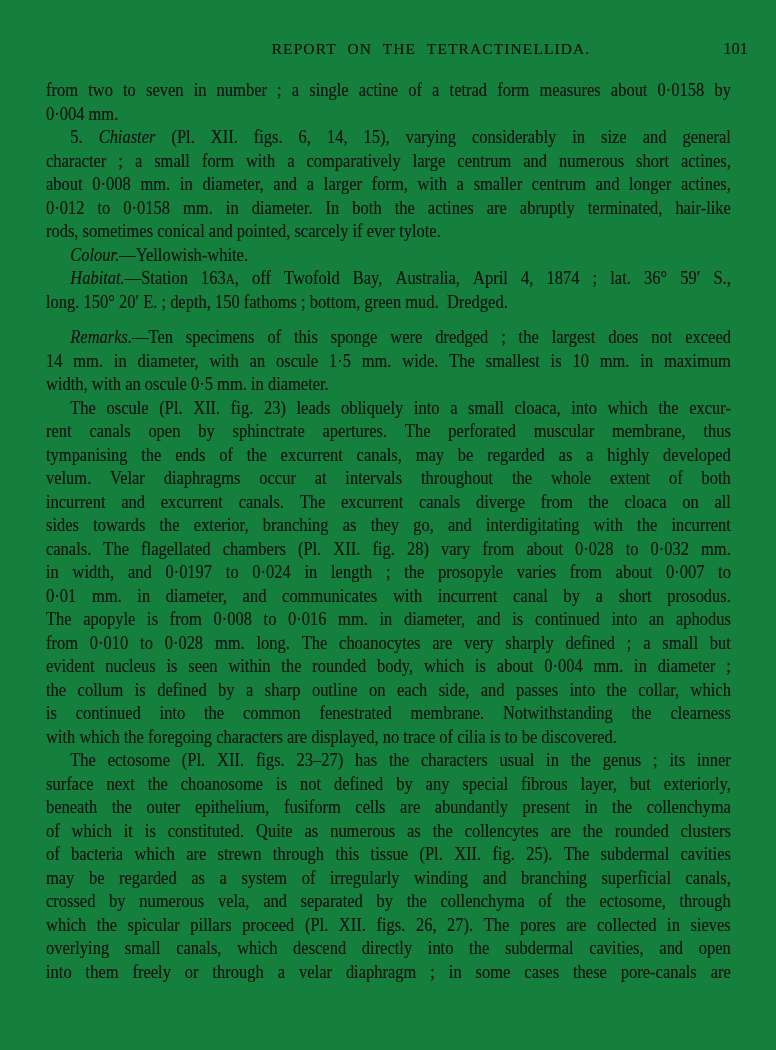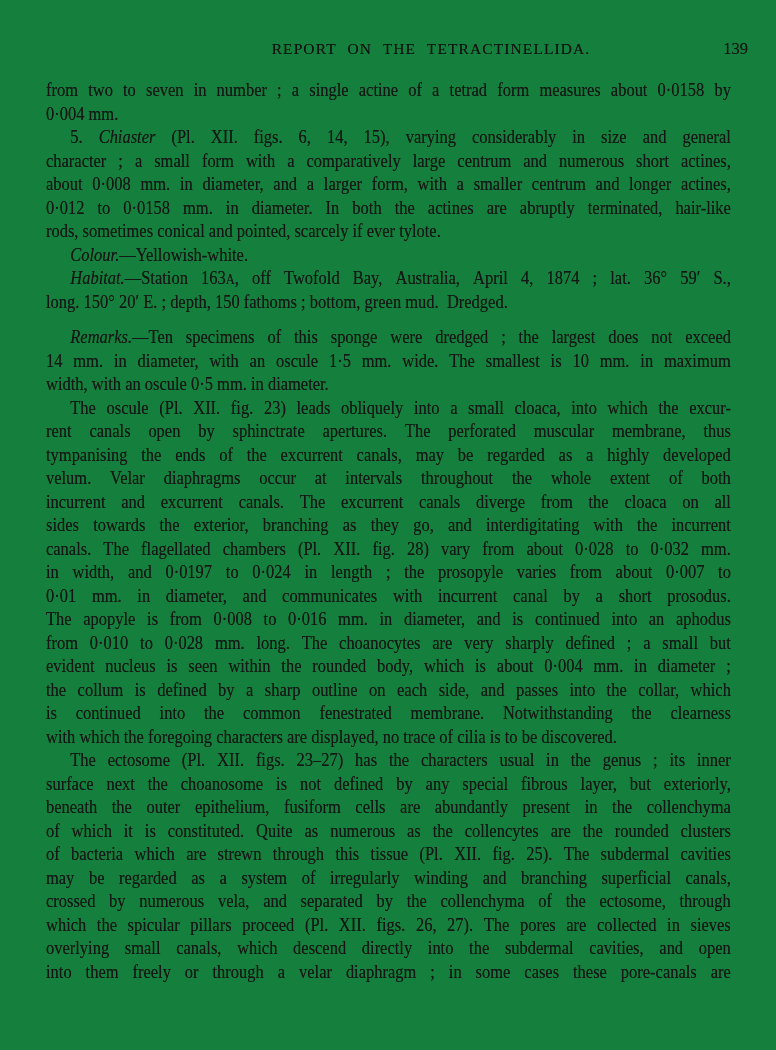--- a/index.html
+++ b/index.html
@@ -64,21 +64,21 @@
   .line.indent { padding-left: 28px; }
   .it { font-style: italic; }
   .sc { font-size: 0.76em; }
 </style>
 </head>
 <body>
 
 <div class="page">
   <div class="running-header">
     <div class="header-title">REPORT ON THE TETRACTINELLIDA.</div>
-    <div class="page-number">139</div>
+    <div class="page-number">101</div>
   </div>
   <div class="page-body">
       <div class="paragraph">
         <div class="line just">
           <span class="w"><span>from</span></span>
           <span class="w"><span>two</span></span>
           <span class="w"><span>to</span></span>
           <span class="w"><span>seven</span></span>
           <span class="w"><span>in</span></span>
           <span class="w"><span>number</span></span>

